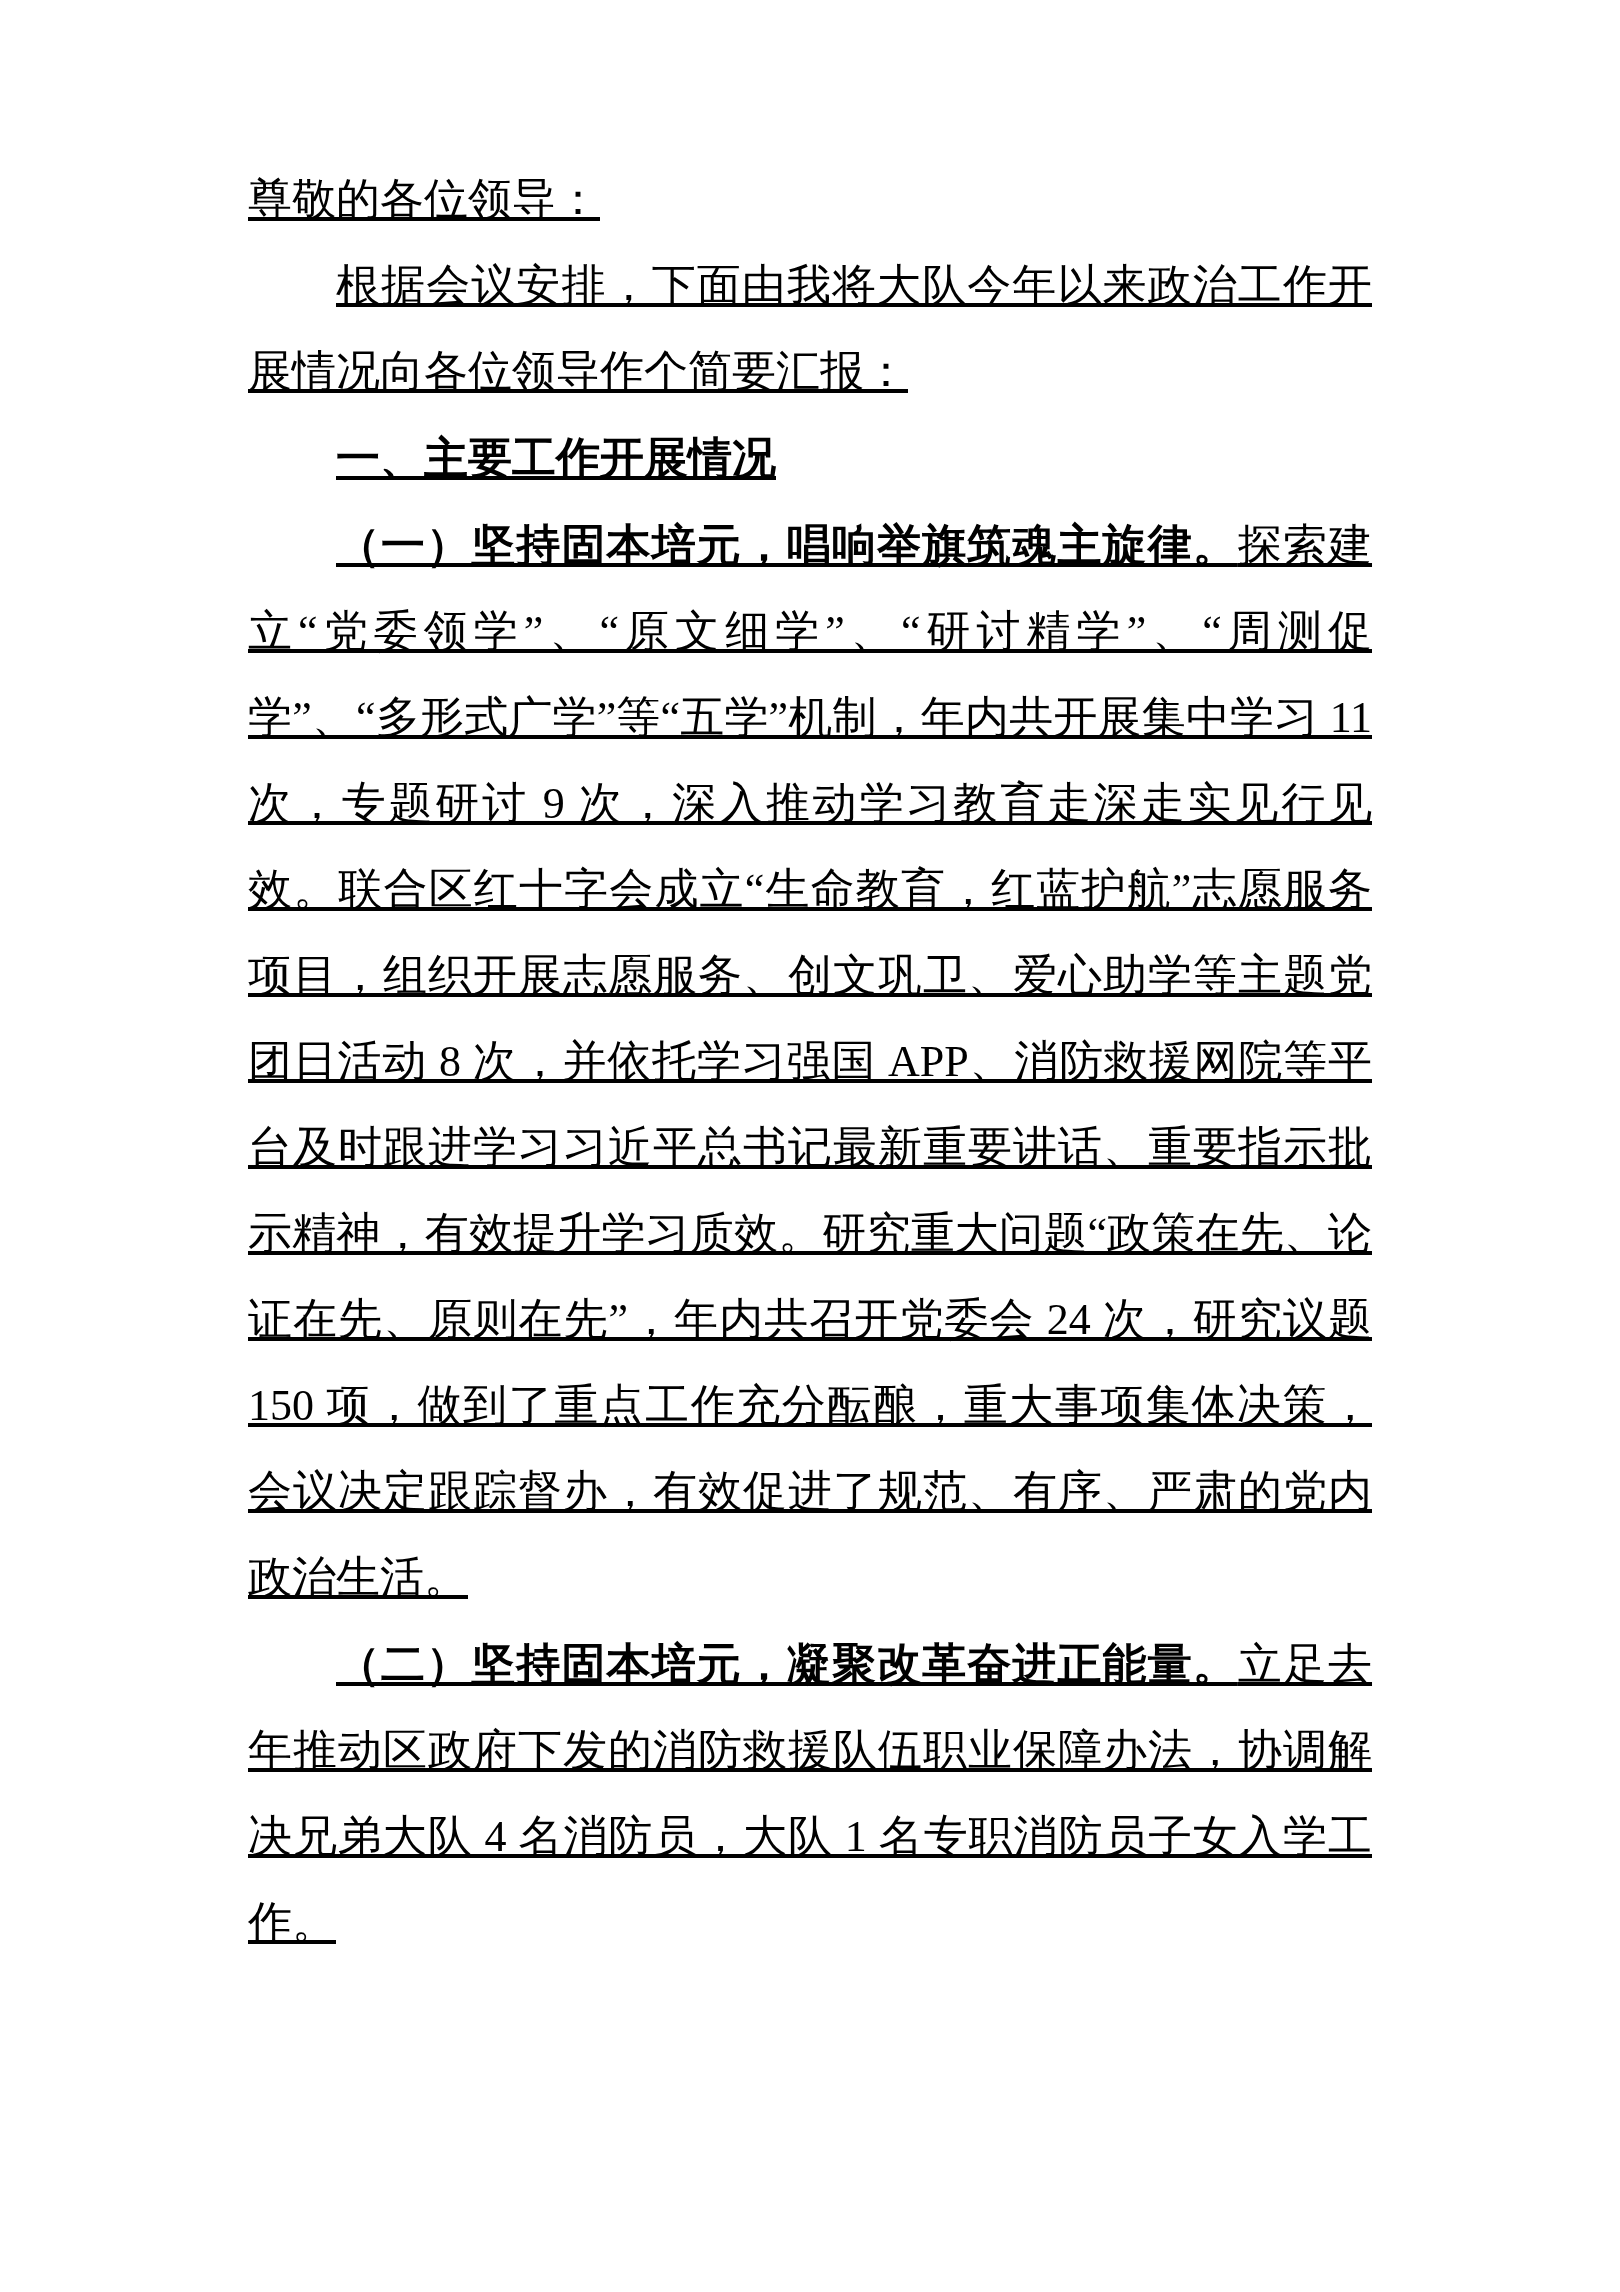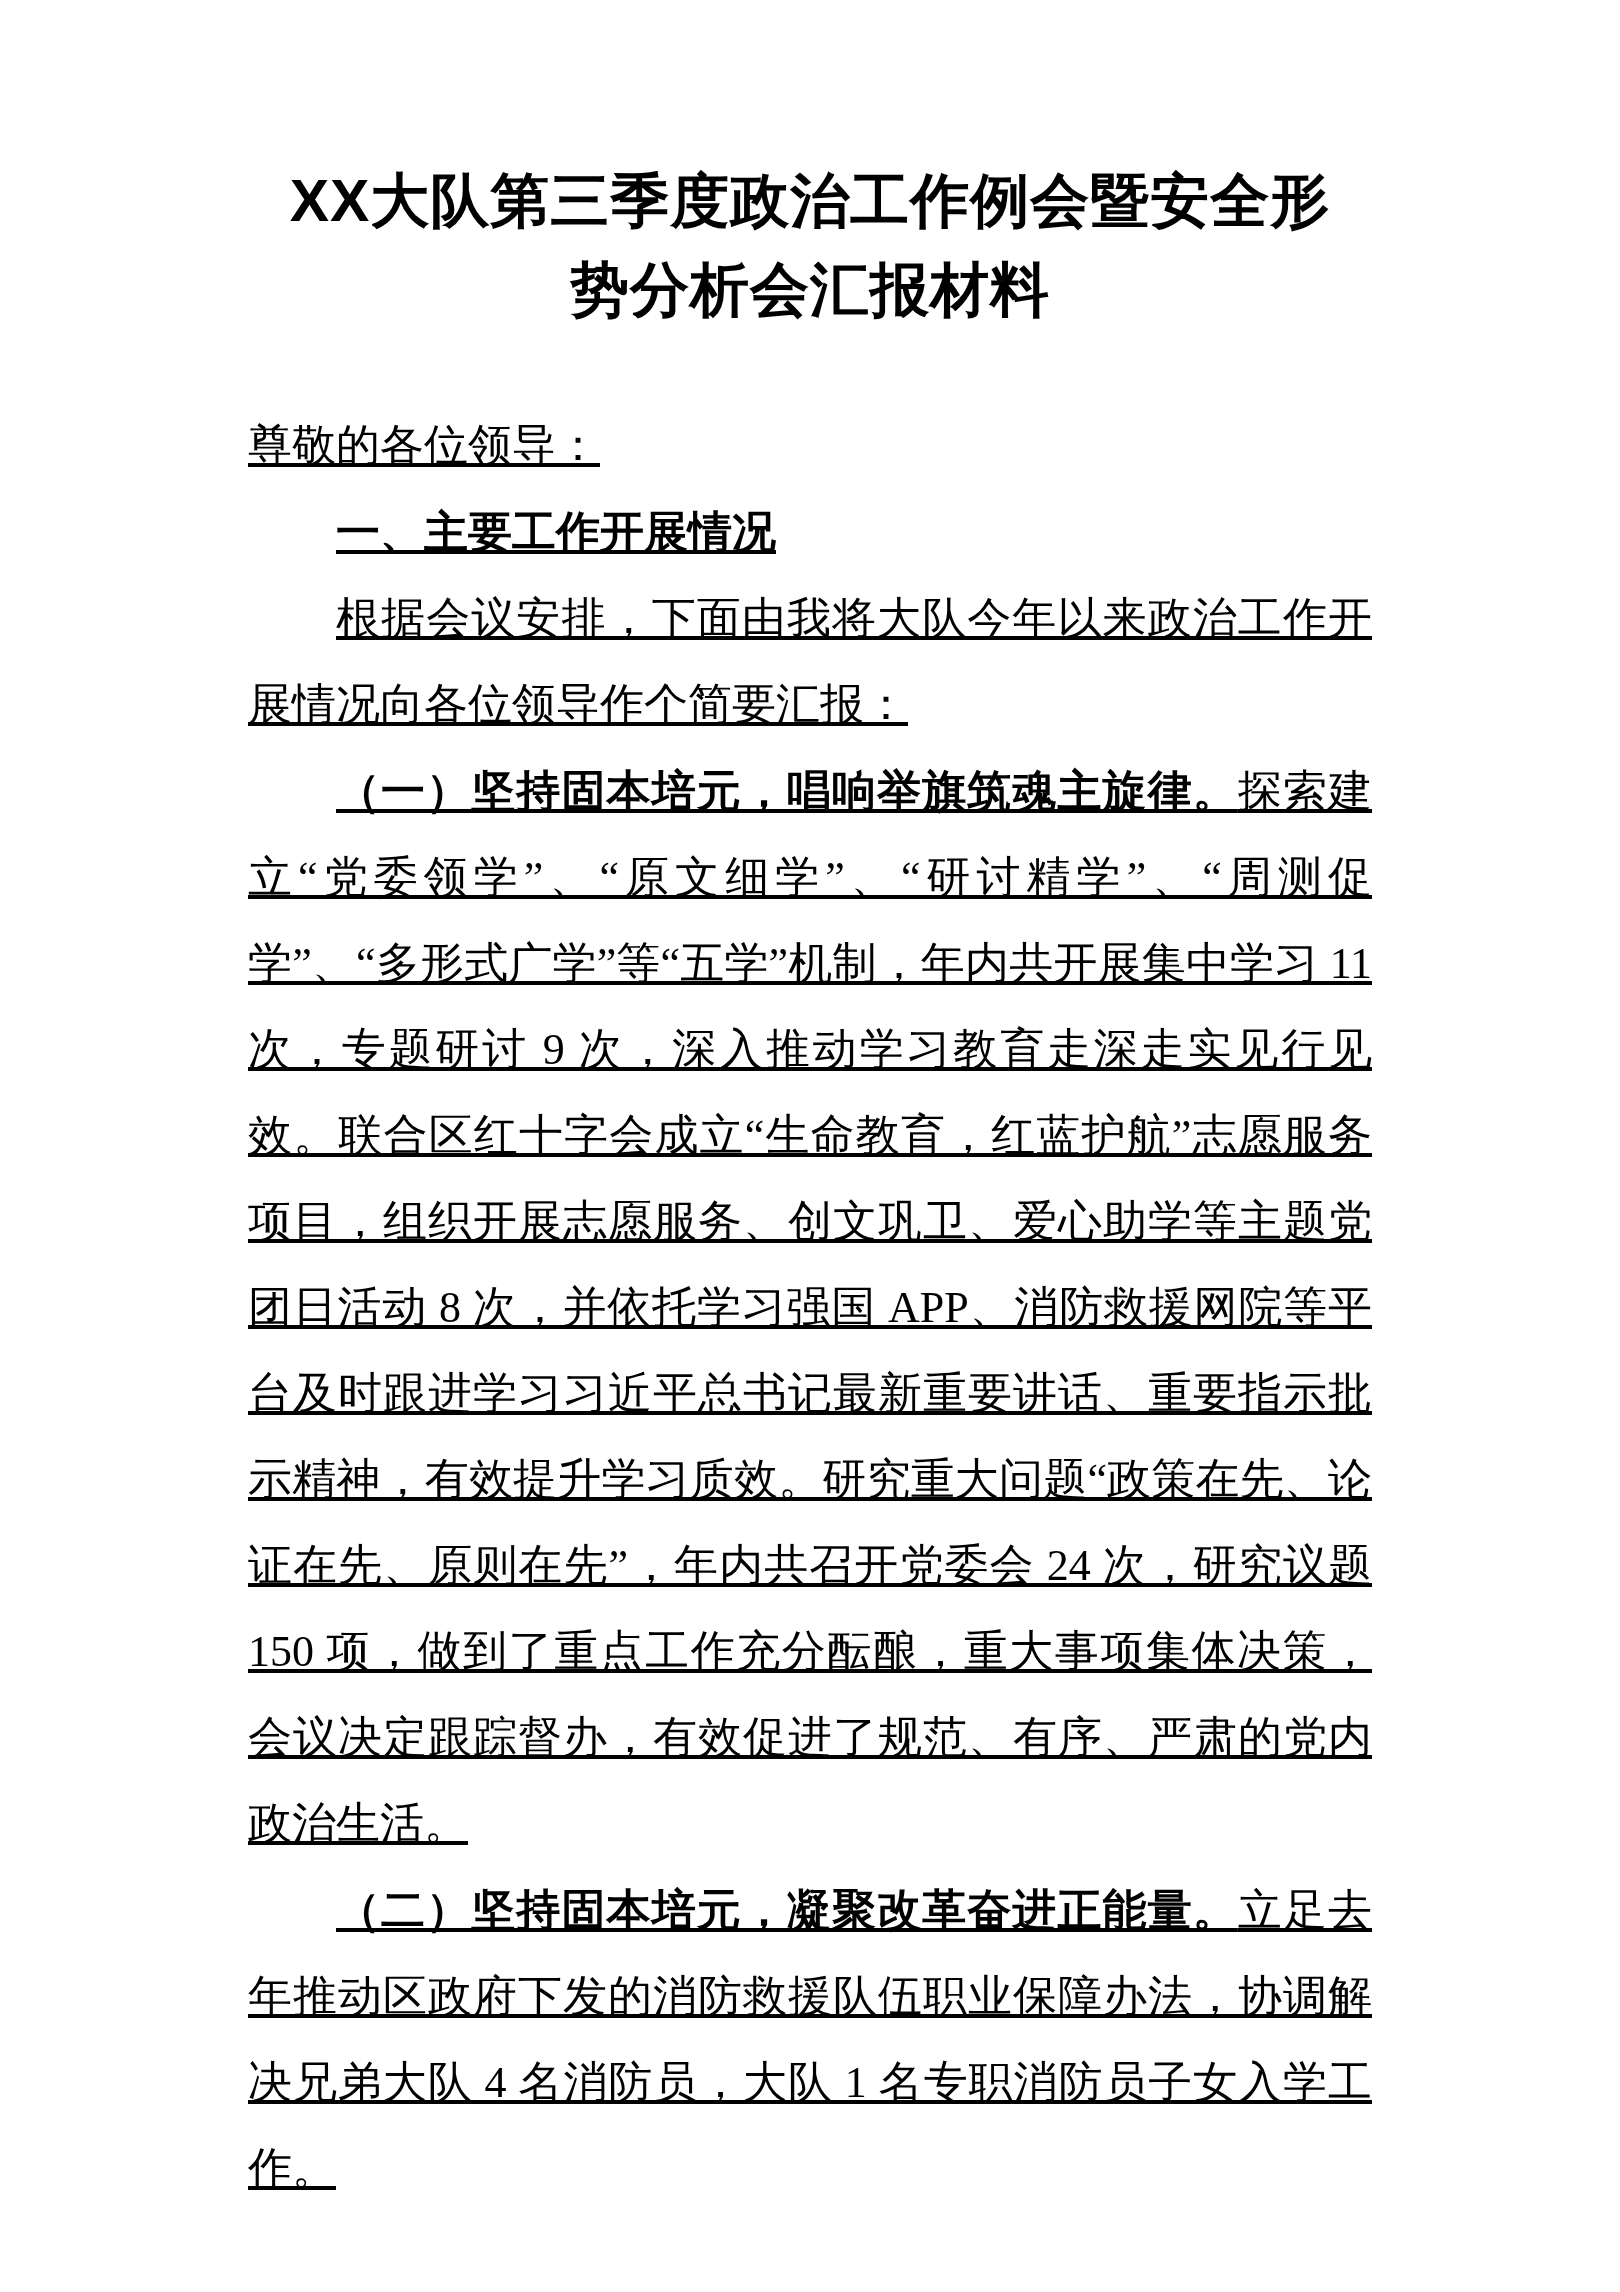--- a/index.html
+++ b/index.html
@@ -43,22 +43,21 @@
   .run { font-weight: 400; }
   .run-bold {
     font-weight: 700;
     font-family: "Liberation Sans", "DejaVu Sans", sans-serif;
   }
 </style>
 </head>
 <body>
 
 <div class="page">
-  <h1 class="doc-title">XX大队第三季度政治工作例会暨安全形势分析会汇报材料</h1>
   <div class="doc-body">
       <p><span class="run">尊敬的各位领导：</span></p>
+      <p class="indent"><span class="run">根据会议安排，下面由我将大队今年以来政治工作开展情况向各位领导作个简要汇报：</span></p>
       <p class="indent"><span class="run-bold">一、主要工作开展情况</span></p>
-      <p class="indent"><span class="run">根据会议安排，下面由我将大队今年以来政治工作开展情况向各位领导作个简要汇报：</span></p>
       <p class="indent"><span class="run-bold">（一）坚持固本培元，唱响举旗筑魂主旋律。</span><span class="run">探索建立“党委领学”、“原文细学”、“研讨精学”、“周测促学”、“多形式广学”等“五学”机制，年内共开展集中学习 11 次，专题研讨 9 次，深入推动学习教育走深走实见行见效。联合区红十字会成立“生命教育，红蓝护航”志愿服务项目，组织开展志愿服务、创文巩卫、爱心助学等主题党团日活动 8 次，并依托学习强国 APP、消防救援网院等平台及时跟进学习习近平总书记最新重要讲话、重要指示批示精神，有效提升学习质效。研究重大问题“政策在先、论证在先、原则在先”，年内共召开党委会 24 次，研究议题 150 项，做到了重点工作充分酝酿，重大事项集体决策，会议决定跟踪督办，有效促进了规范、有序、严肃的党内政治生活。</span></p>
       <p class="indent"><span class="run-bold">（二）坚持固本培元，凝聚改革奋进正能量。</span><span class="run">立足去年推动区政府下发的消防救援队伍职业保障办法，协调解决兄弟大队 4 名消防员，大队 1 名专职消防员子女入学工作。</span></p>
     </div>
 </div>
 
 
 </body></html>

